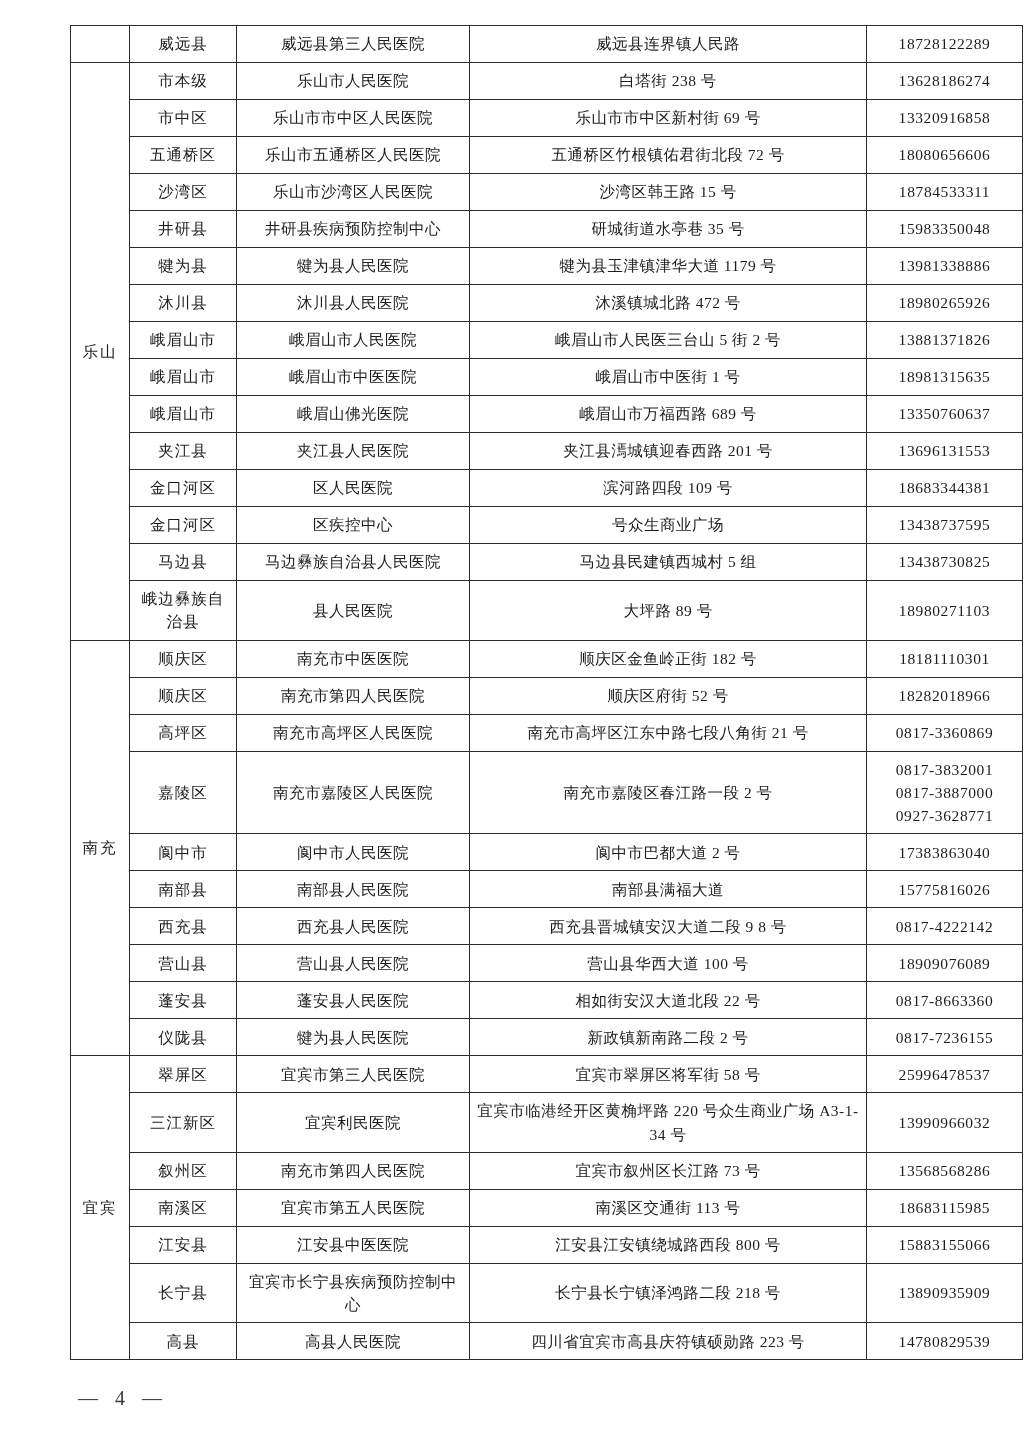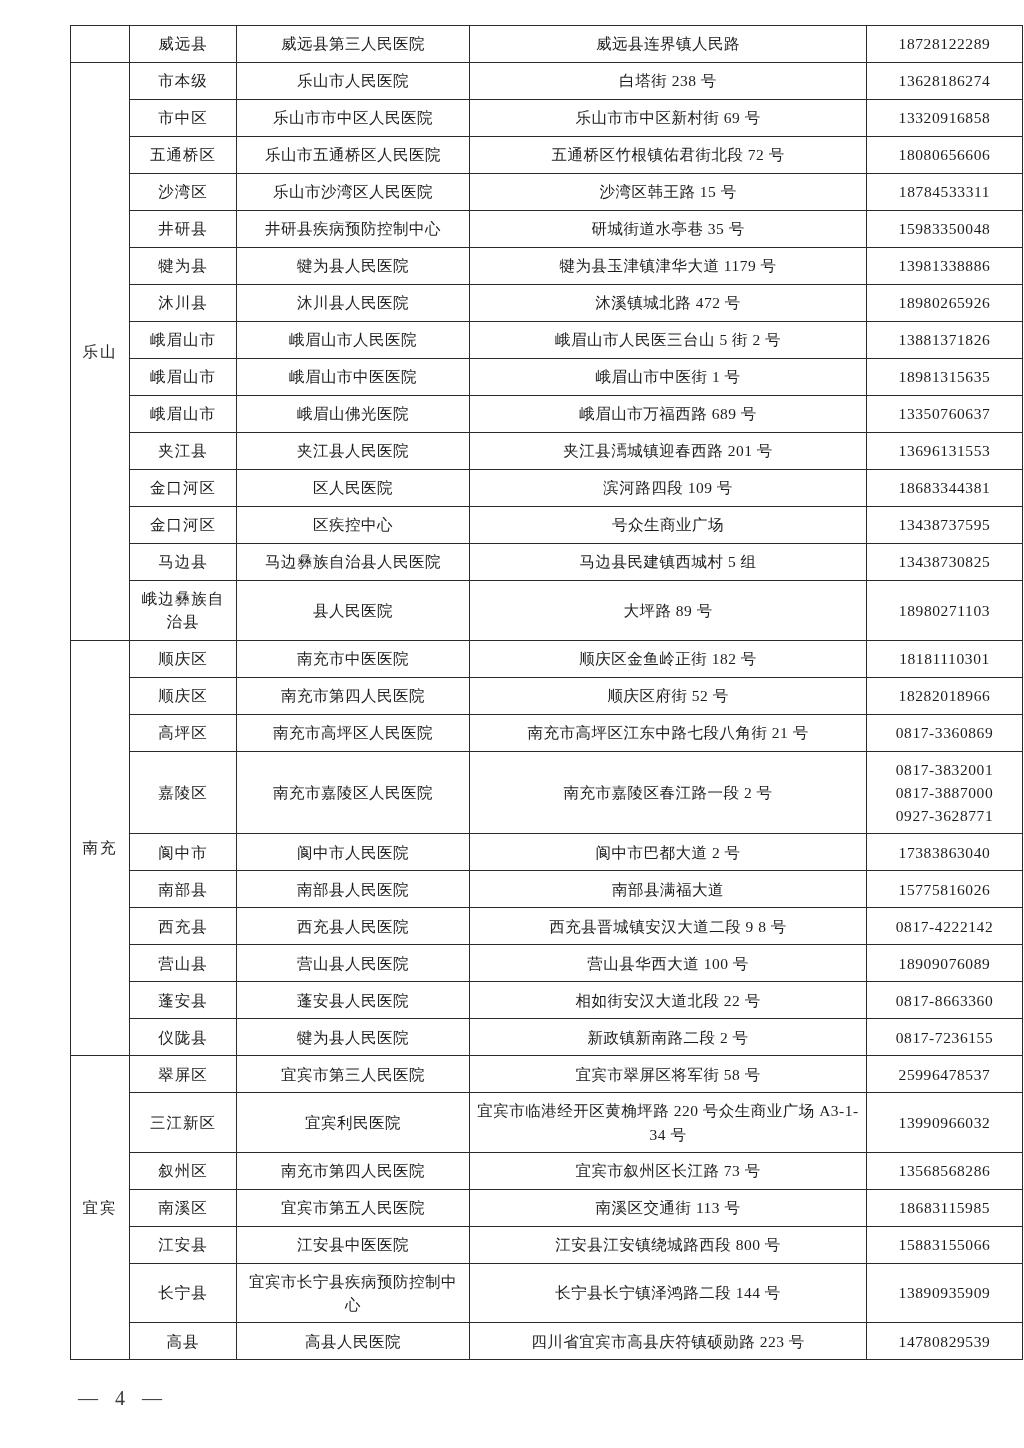--- a/index.html
+++ b/index.html
@@ -318,21 +318,21 @@
           <td class="district-cell">江安县</td>
           <td class="facility-cell">江安县中医医院</td>
           <td class="address-cell">江安县江安镇绕城路西段 800 号</td>
           <td class="phone-cell">
             <div>15883155066</div>
           </td>
         </tr>
         <tr>
           <td class="district-cell">长宁县</td>
           <td class="facility-cell">宜宾市长宁县疾病预防控制中心</td>
-          <td class="address-cell">长宁县长宁镇泽鸿路二段 144 号</td>
+          <td class="address-cell">长宁县长宁镇泽鸿路二段 218 号</td>
           <td class="phone-cell">
             <div>13890935909</div>
           </td>
         </tr>
         <tr>
           <td class="district-cell">高县</td>
           <td class="facility-cell">高县人民医院</td>
           <td class="address-cell">四川省宜宾市高县庆符镇硕勋路 223 号</td>
           <td class="phone-cell">
             <div>14780829539</div>

